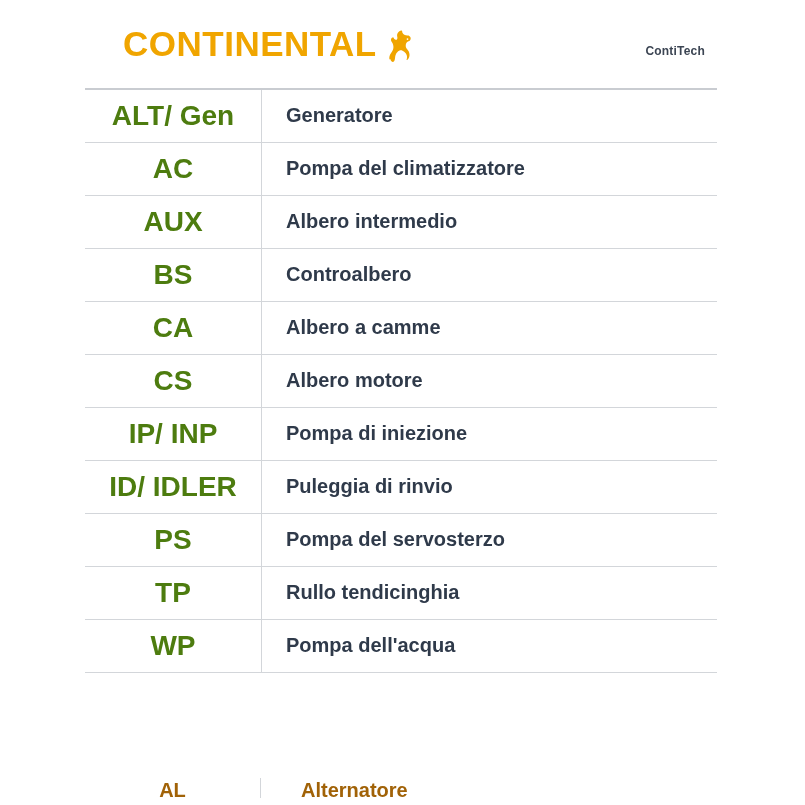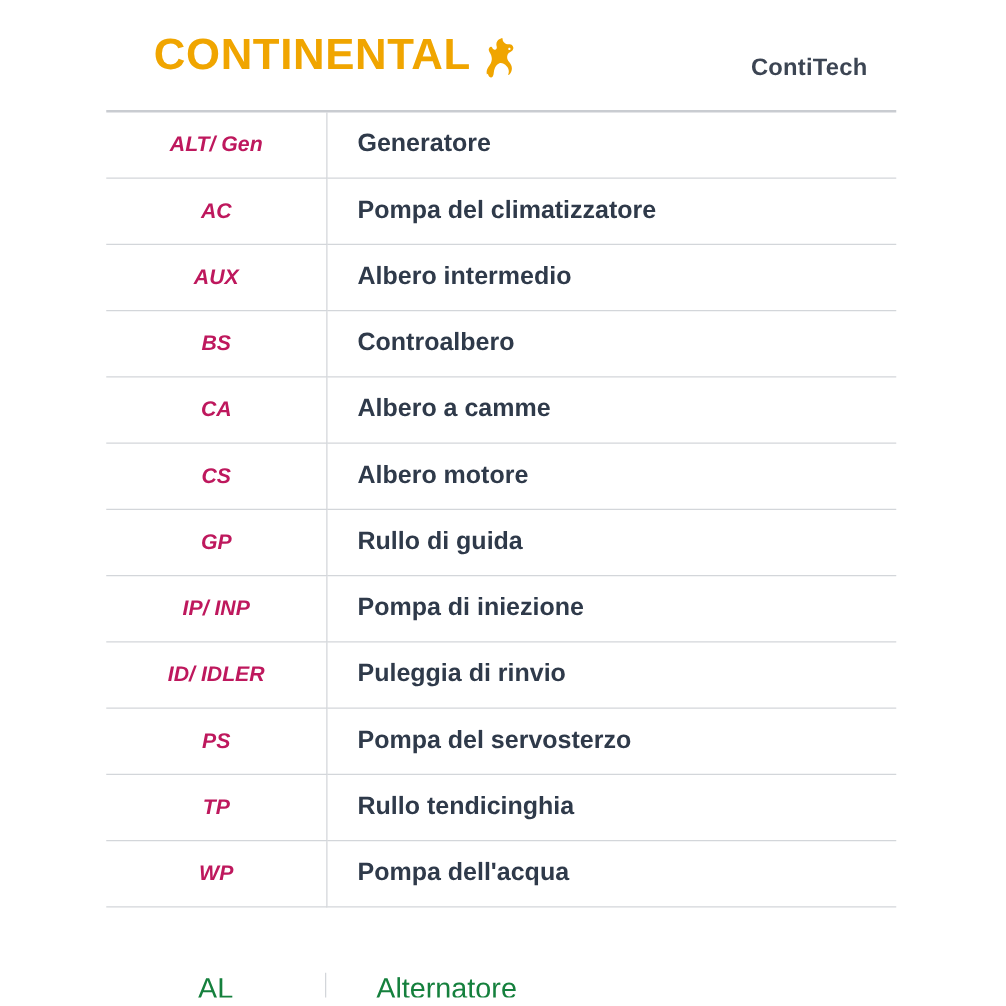--- a/index.html
+++ b/index.html
@@ -62,23 +62,23 @@
   .logo-horse {
     margin-left: 4px;
     margin-top: 1px;
     width: 40px;
     height: 40px;
     flex: 0 0 auto;
   }
 
   .brand-sub {
     position: absolute;
-    right: 23px;
+    right: 12px;
     top: 36px;
-    font-size: 19px;
+    font-size: 12px;
     font-weight: 700;
     color: #3c4553;
     letter-spacing: 0.2px;
     white-space: nowrap;
   }
 
   
   .table {
     width: 100%;
     border-collapse: collapse;
@@ -92,27 +92,26 @@
   }
 
   .col-code {
     width: 176px;
     border-right: 1px solid #d3d6da;
     text-align: center;
   }
 
   .code-text {
     display: block;
-    font-size: 17px;
-    font-weight: 700;
-    color: #be185d;
+    font-size: 28px;
+    font-weight: 700;
+    color: #4d7c0f;
     padding: 13px 6px 14px 6px;
     line-height: 25px;
     white-space: nowrap;
-    font-style: italic;
   }
 
   .desc-text {
     display: block;
     font-size: 20px;
     font-weight: 700;
     color: #2f3a4a;
     padding: 13px 8px 14px 24px;
     line-height: 25px;
     white-space: nowrap;
@@ -136,23 +135,23 @@
     text-align: center;
     border-right: 1px solid #d3d6da;
     box-sizing: border-box;
   }
   .clip-row .c2 {
     flex: 1;
     padding-left: 40px;
     box-sizing: border-box;
   }
   .clip-row span {
-    font-size: 23px;
-    font-weight: 400;
-    color: #15803d;
+    font-size: 20px;
+    font-weight: 700;
+    color: #a16207;
     line-height: 25px;
     display: block;
     white-space: nowrap;
   }
 </style>
 </head>
 <body>
 
 <div class="page">
   <div class="sheet">
@@ -215,28 +214,20 @@
         <tr>
           <td class="col-code">
               <span class="code-text">CS</span>
             </td>
           <td>
               <span class="desc-text">Albero motore</span>
             </td>
         </tr>
         <tr>
           <td class="col-code">
-              <span class="code-text">GP</span>
-            </td>
-          <td>
-              <span class="desc-text">Rullo di guida</span>
-            </td>
-        </tr>
-        <tr>
-          <td class="col-code">
               <span class="code-text">IP/ INP</span>
             </td>
           <td>
               <span class="desc-text">Pompa di iniezione</span>
             </td>
         </tr>
         <tr>
           <td class="col-code">
               <span class="code-text">ID/ IDLER</span>
             </td>

